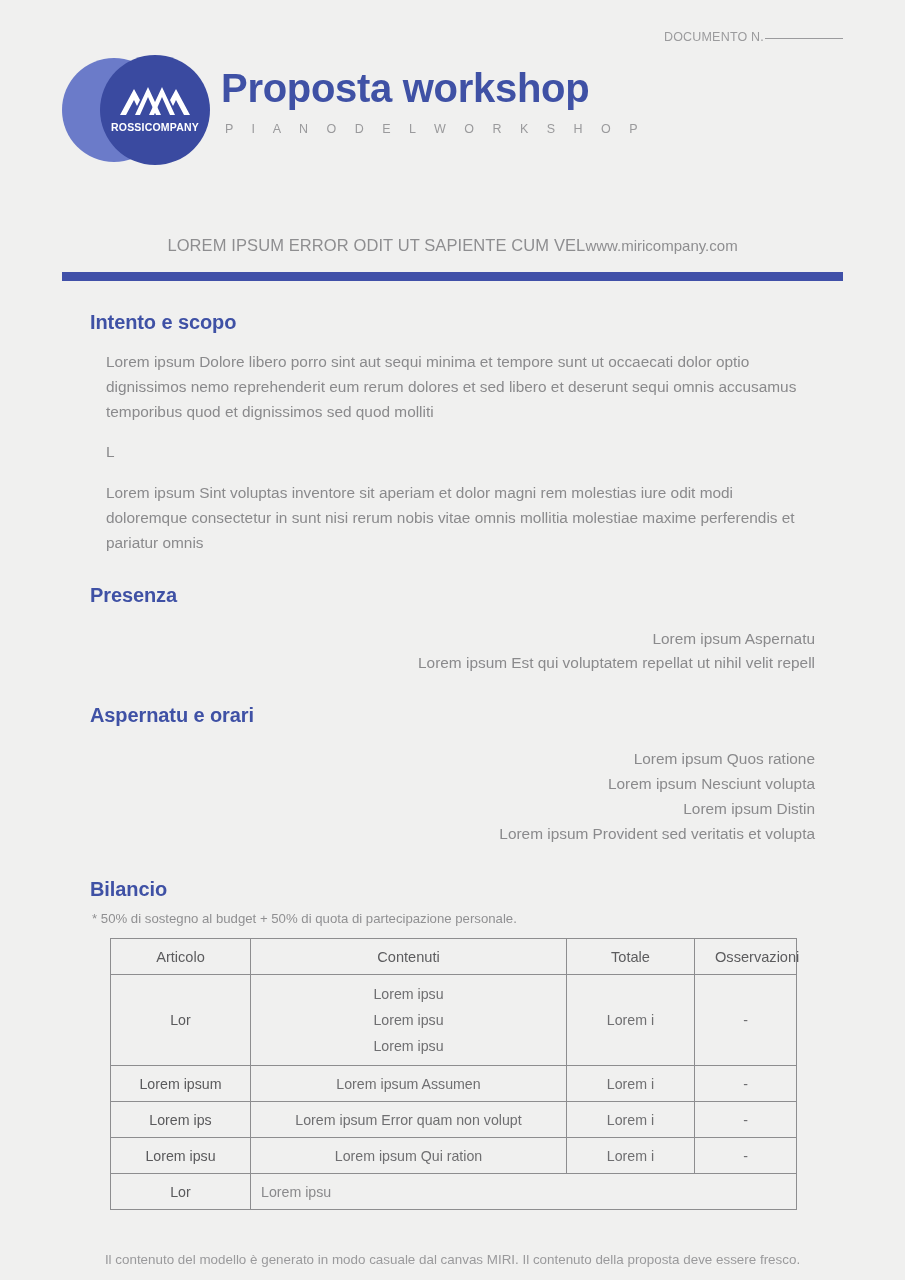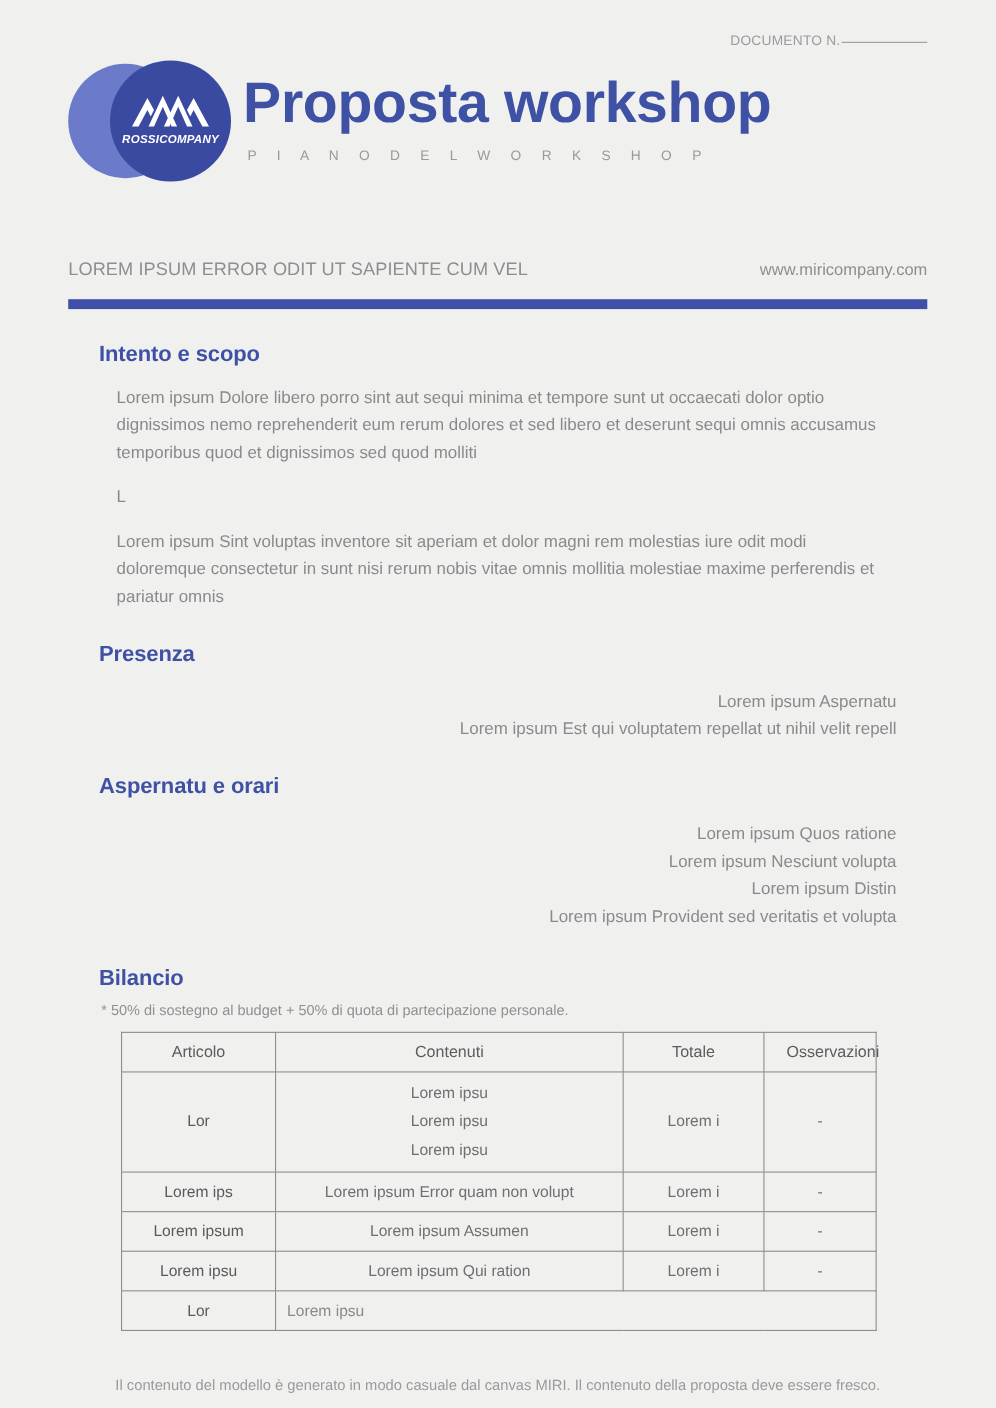--- a/index.html
+++ b/index.html
@@ -64,29 +64,28 @@
   .logo-word {
     position: absolute;
     left: 0;
     right: 0;
     top: 66px;
     text-align: center;
     color: #ffffff;
     font-size: 10.5px;
     font-weight: bold;
     letter-spacing: 0.2px;
-    font-style: italic;
   }
   .title-block {
     margin-left: 24px;
     padding-top: 16px;
   }
   .doc-title {
     margin: 0;
-    font-size: 52px;
+    font-size: 40px;
     line-height: 1;
     font-weight: bold;
     color: #3f51a5;
     letter-spacing: -0.3px;
   }
   .doc-subtitle {
     margin: 14px 0 0 4px;
     font-size: 12.5px;
     color: #9a9a9c;
     letter-spacing: 7.5px;
@@ -105,21 +104,21 @@
     display: inline-block;
     width: 78px;
     border-bottom: 1.6px solid #9b9b9d;
     margin-left: 1px;
     vertical-align: 2px;
   }
 
   
   .subhead {
     display: flex;
-    justify-content: space-between;
+    justify-content: center;
     align-items: baseline;
     margin-top: 44px;
   }
   .subhead-left {
     font-size: 16.5px;
     color: #8e8e90;
     letter-spacing: 0.1px;
   }
   .subhead-right {
     font-size: 15px;
@@ -313,34 +312,34 @@
             <td class="multiline">
               <div>Lorem ipsu</div>
               <div>Lorem ipsu</div>
               <div>Lorem ipsu</div>
             </td>
             <td>Lorem i</td>
             <td>-</td>
           </tr>
 
           <tr>
+            <td class="item">Lorem ipsum</td>
+            <td>Lorem ipsum Assumen</td>
+            <td>Lorem i</td>
+            <td>-</td>
+          </tr>
+
+          <tr>
             <td class="item">Lorem ips</td>
             <td>Lorem ipsum Error quam non volupt</td>
             <td>Lorem i</td>
             <td>-</td>
           </tr>
 
           <tr>
-            <td class="item">Lorem ipsum</td>
-            <td>Lorem ipsum Assumen</td>
-            <td>Lorem i</td>
-            <td>-</td>
-          </tr>
-
-          <tr>
             <td class="item">Lorem ipsu</td>
             <td>Lorem ipsum Qui ration</td>
             <td>Lorem i</td>
             <td>-</td>
           </tr>
 
           <tr>
             <td class="item">Lor</td>
             <td class="span-left" colspan="3">Lorem ipsu</td>
           </tr>

